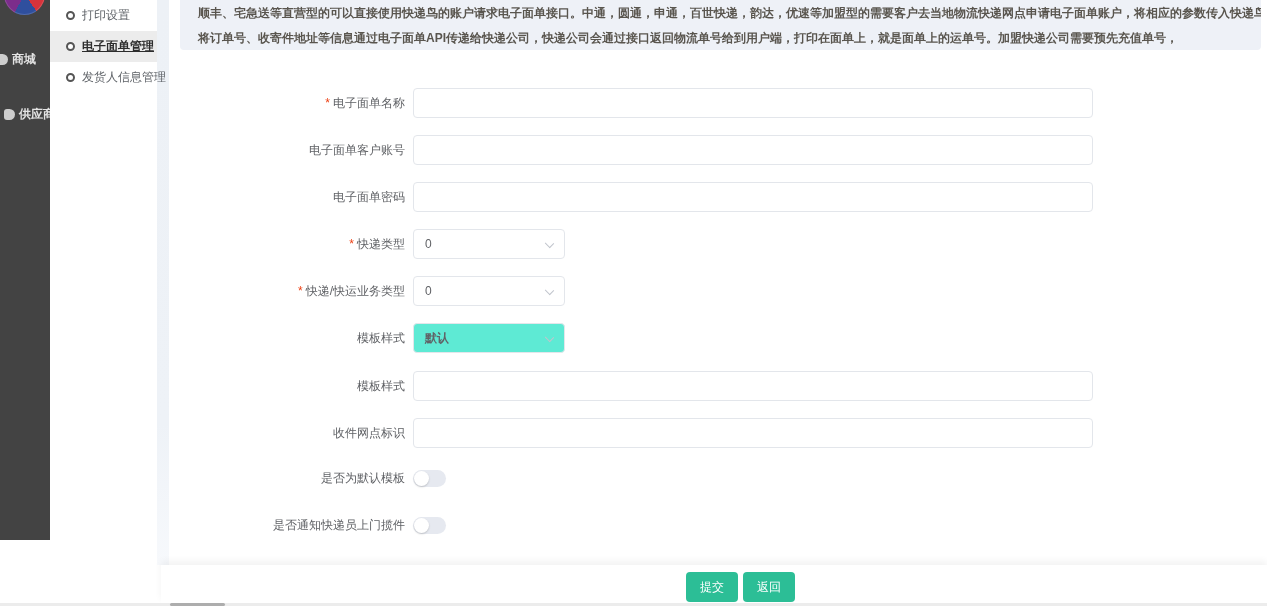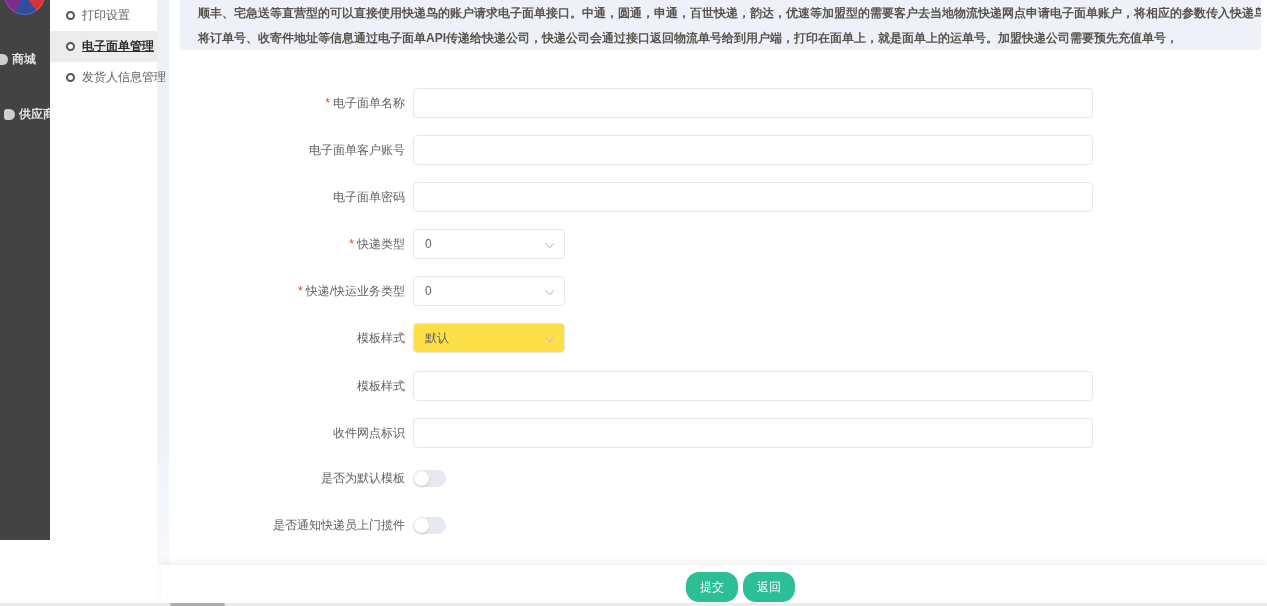--- a/index.html
+++ b/index.html
@@ -38,32 +38,32 @@
 
   
   .row { position:absolute; left:0; height:30px; }
   .row .flabel { position:absolute; left:0; top:0; width:248px; height:30px; line-height:30px; text-align:right;
     font-size:12px; color:#606266; white-space:nowrap; }
   .row.required .flabel::before { content:"*"; color:#ed4014; margin-right:3px; font-size:12px; }
   .tinput { position:absolute; left:256px; top:0; width:680px; height:30px; border:1px solid #e3e6eb; border-radius:4px;
     background:#fff; outline:none; padding:0 10px; font-size:12px; color:#303133; font-family:inherit; }
   .select-box { position:absolute; left:256px; top:0; width:152px; height:30px; border:1px solid #e3e6eb; border-radius:4px;
     background:#fff; cursor:pointer; }
-  .select-box.muted { background:#fde047; }
+  .select-box.muted { background:#5eead4;font-weight:bold; }
   .select-box .sval { position:absolute; left:11px; top:0; line-height:28px; font-size:12px; color:#606266; }
   .select-box .caret { position:absolute; right:11px; top:10px; width:7px; height:7px;
     border-right:1px solid #c0c4cc; border-bottom:1px solid #c0c4cc; transform:rotate(45deg) scaleY(.9); }
   .switch { position:absolute; left:256px; top:7px; width:33px; height:17px; border-radius:9px; background:#e6e9f0; cursor:pointer; }
   .switch .knob { position:absolute; left:1px; top:1px; width:15px; height:15px; border-radius:50%; background:#fff;
     box-shadow:0 1px 2px rgba(0,0,0,.18); }
 
   
   .footer { position:absolute; left:4px; right:0; top:565px; height:38px; background:#fff;
     box-shadow:0 -4px 7px rgba(0,0,0,.05); z-index:2; }
-  .btn { position:absolute; top:7px; height:30px; border:none; border-radius:13px; background:#2cbe96; color:#fff;
+  .btn { position:absolute; top:7px; height:30px; border:none; border-radius:4px; background:#2cbe96; color:#fff;
     font-size:12px; padding:0 14px; cursor:pointer; font-family:inherit; }
   .btn.submit { left:525px; }
   .btn.back   { left:582px; }
 
   .bottom-strip { position:absolute; left:0; bottom:0; width:1267px; height:3px; background:#ececec; z-index:4; }
   .hscroll-thumb { position:absolute; left:170px; bottom:0; width:55px; height:3px; background:#adadad; border-radius:2px; z-index:5; }
 </style>
 </head>
 <body>
 

